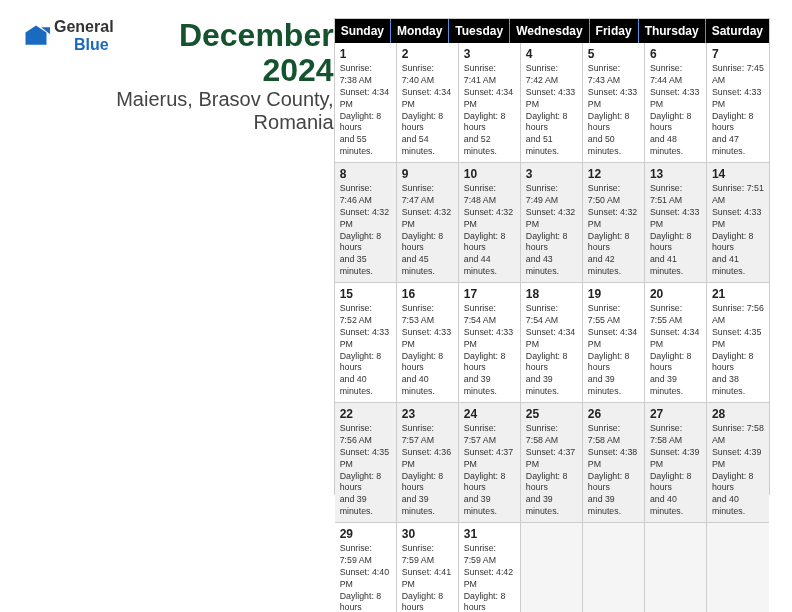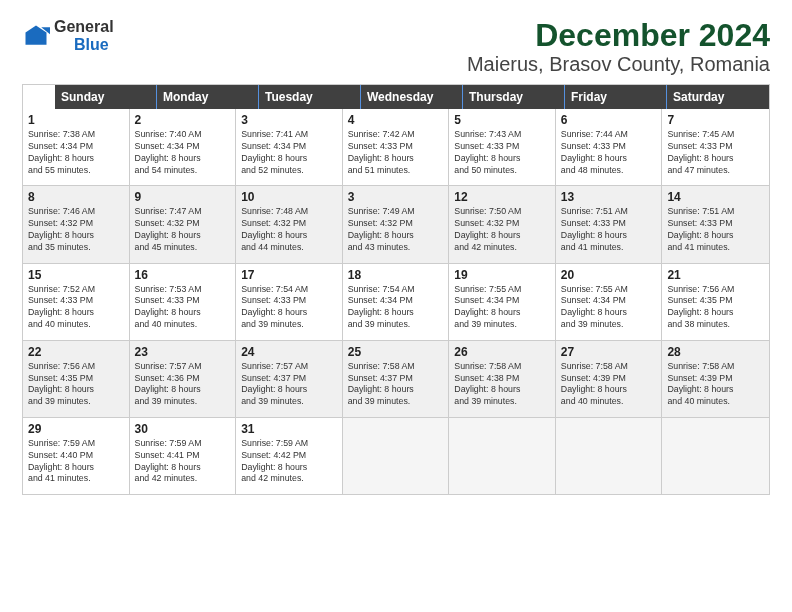--- a/index.html
+++ b/index.html
@@ -8,21 +8,20 @@
       height: 612px;
       font-family: Arial, sans-serif;
       background: #fff;
       overflow: hidden;
     }
     .page {
       width: 792px;
       height: 505px;
       padding: 18px 22px 10px 22px;
       display: flex;
-      flex-direction: column;
     }
     .header {
       display: flex;
       justify-content: space-between;
       align-items: flex-start;
       margin-bottom: 8px;
     }
     .logo {
       display: flex;
       align-items: center;
@@ -54,22 +53,21 @@
     }
     .calendar {
       flex: 1;
       display: flex;
       flex-direction: column;
       border: 1px solid #ccc;
     }
     .cal-header {
       display: grid;
       grid-template-columns: repeat(7, 1fr);
-      background: #404040;
-      margin-left: 32px;
+      background: #000000;
     }
     .cal-header-cell {
       color: #fff;
       font-size: 12px;
       font-weight: bold;
       padding: 5px 6px;
       text-align: left;
       border-right: 1px solid #5591e0;
     }
     .cal-header-cell:last-child { border-right: none; }
@@ -130,22 +128,22 @@
       <div class="subtitle">Maierus, Brasov County, Romania</div>
     </div>
   </div>
 
   <div class="calendar">
     <div class="cal-header">
     <div class="cal-header-cell">Sunday</div>
         <div class="cal-header-cell">Monday</div>
         <div class="cal-header-cell">Tuesday</div>
         <div class="cal-header-cell">Wednesday</div>
+        <div class="cal-header-cell">Friday</div>
         <div class="cal-header-cell">Thursday</div>
-        <div class="cal-header-cell">Friday</div>
         <div class="cal-header-cell">Saturday</div>
       </div>
     <div class="cal-body">
     <div class="cal-row">
           <div class="cal-cell">
             <span class="day-num">1</span>
             <div class="cell-text">Sunrise: 7:38 AM</div>
             <div class="cell-text">Sunset: 4:34 PM</div>
             <div class="cell-text">Daylight: 8 hours</div>
             <div class="cell-text">and 55 minutes.</div>

